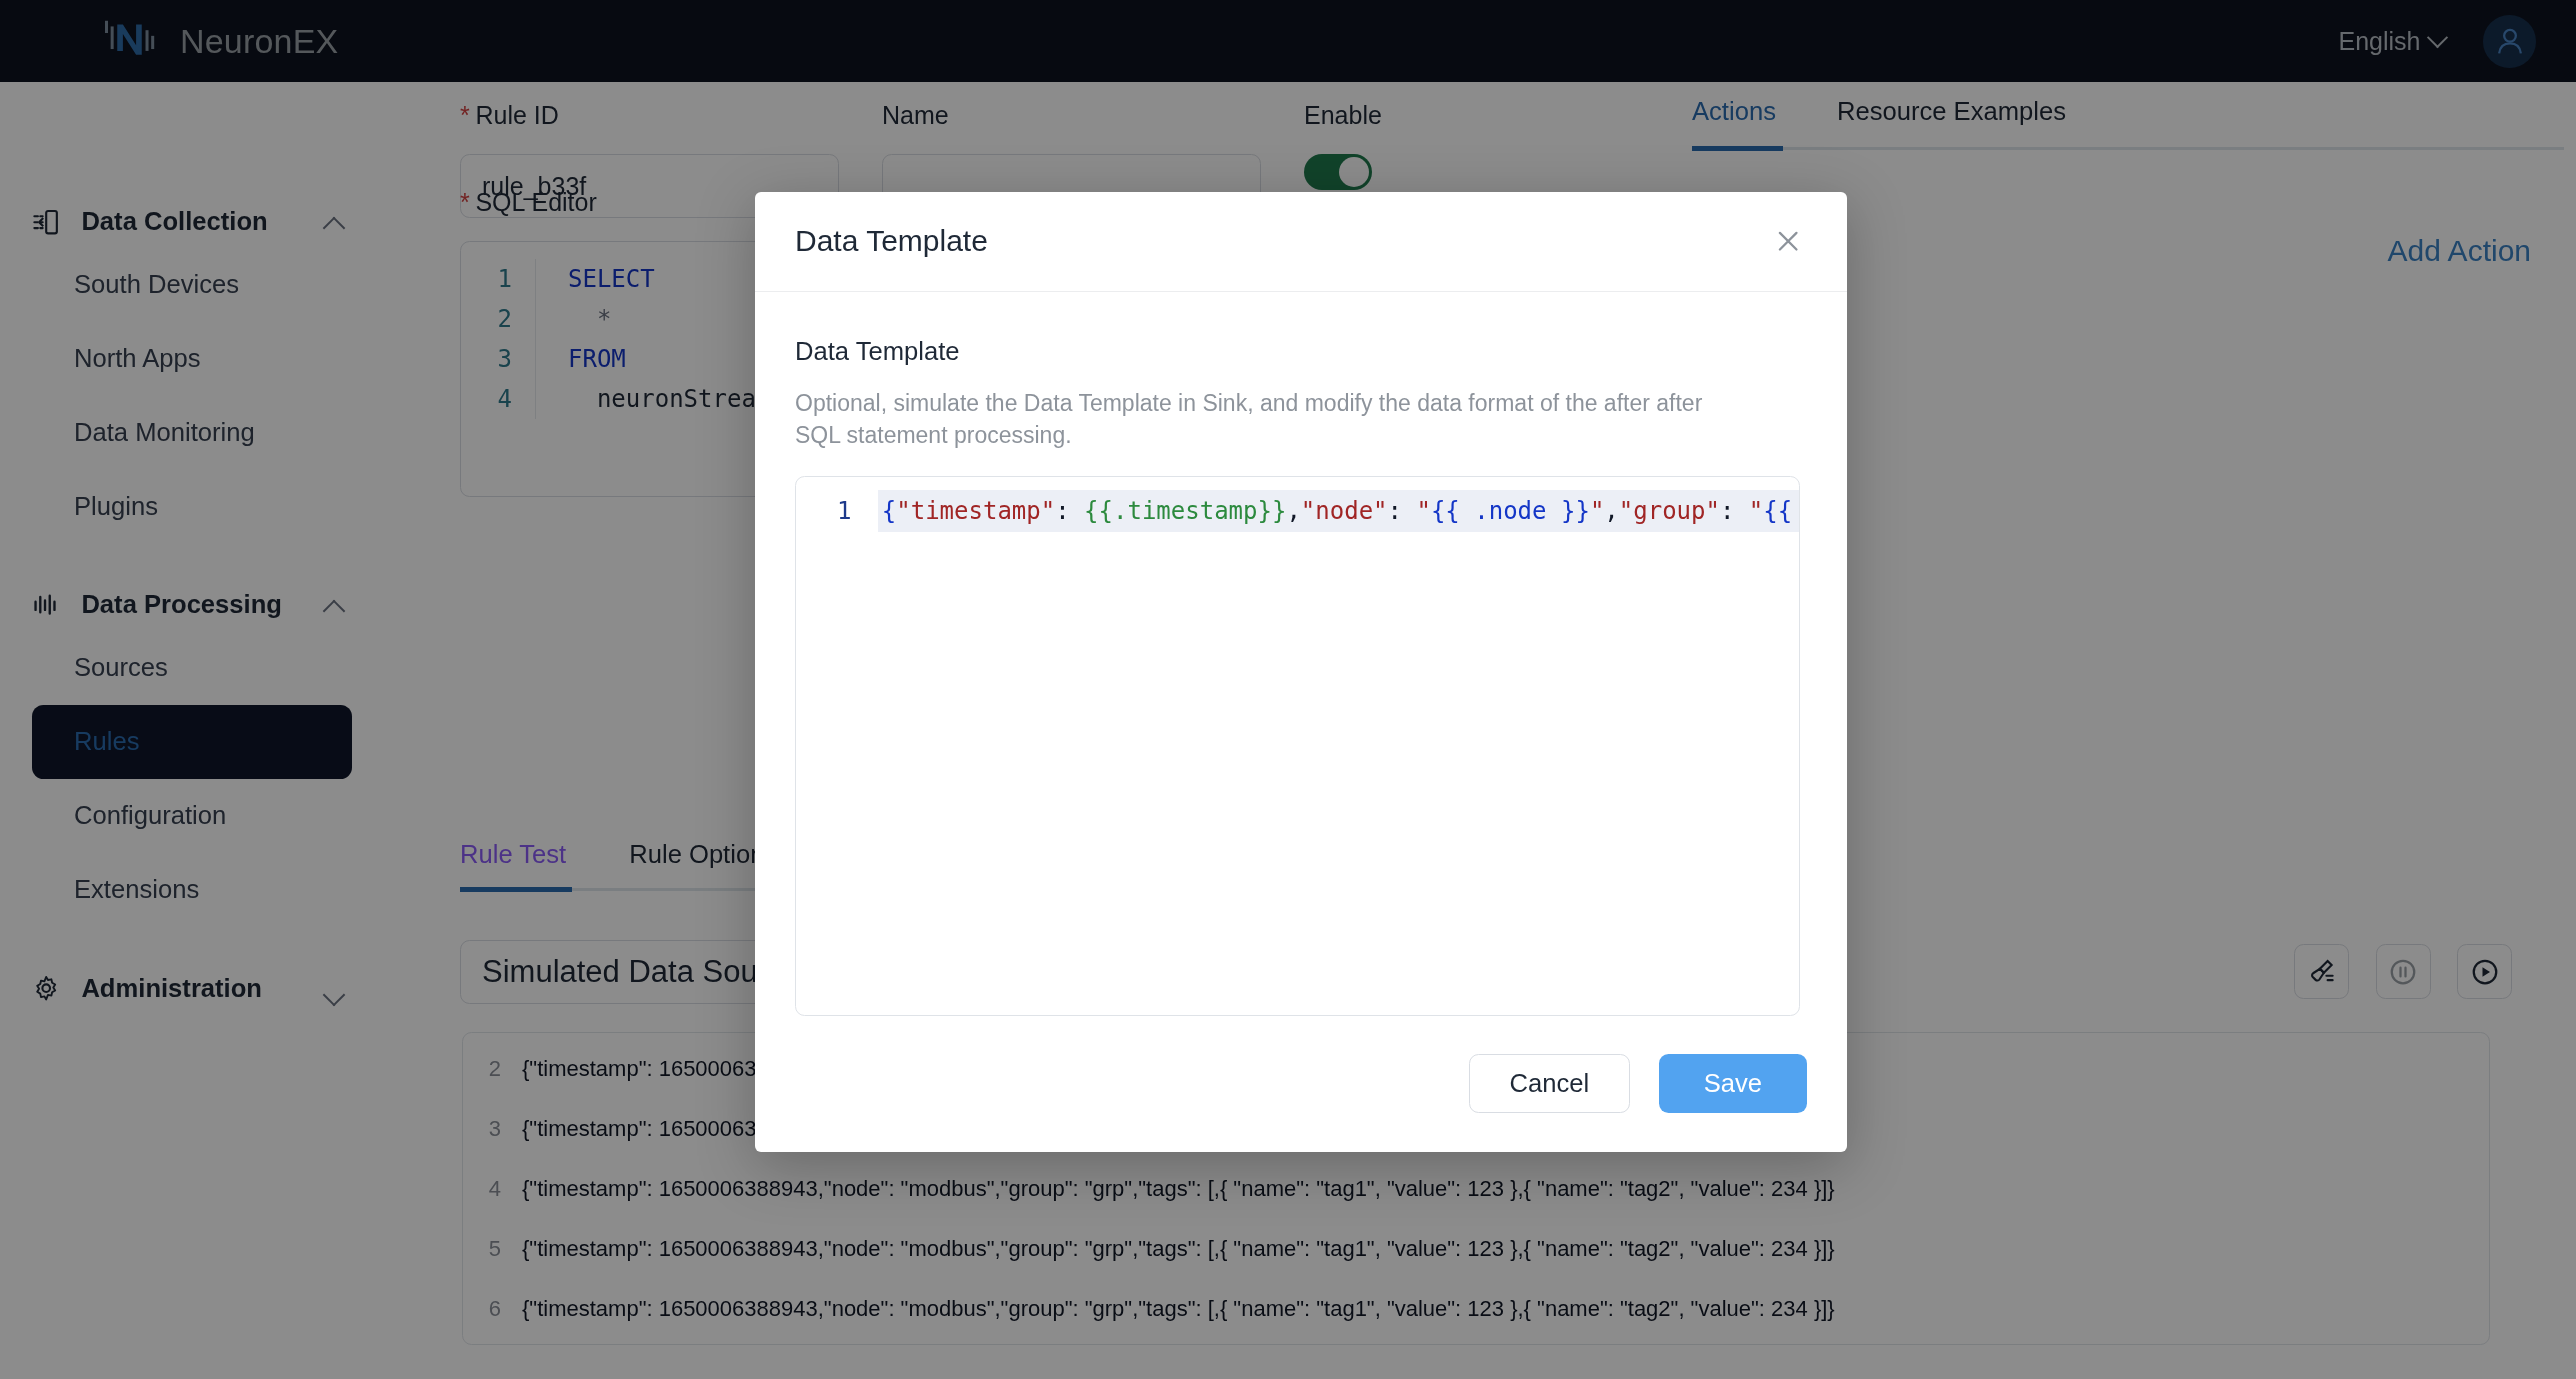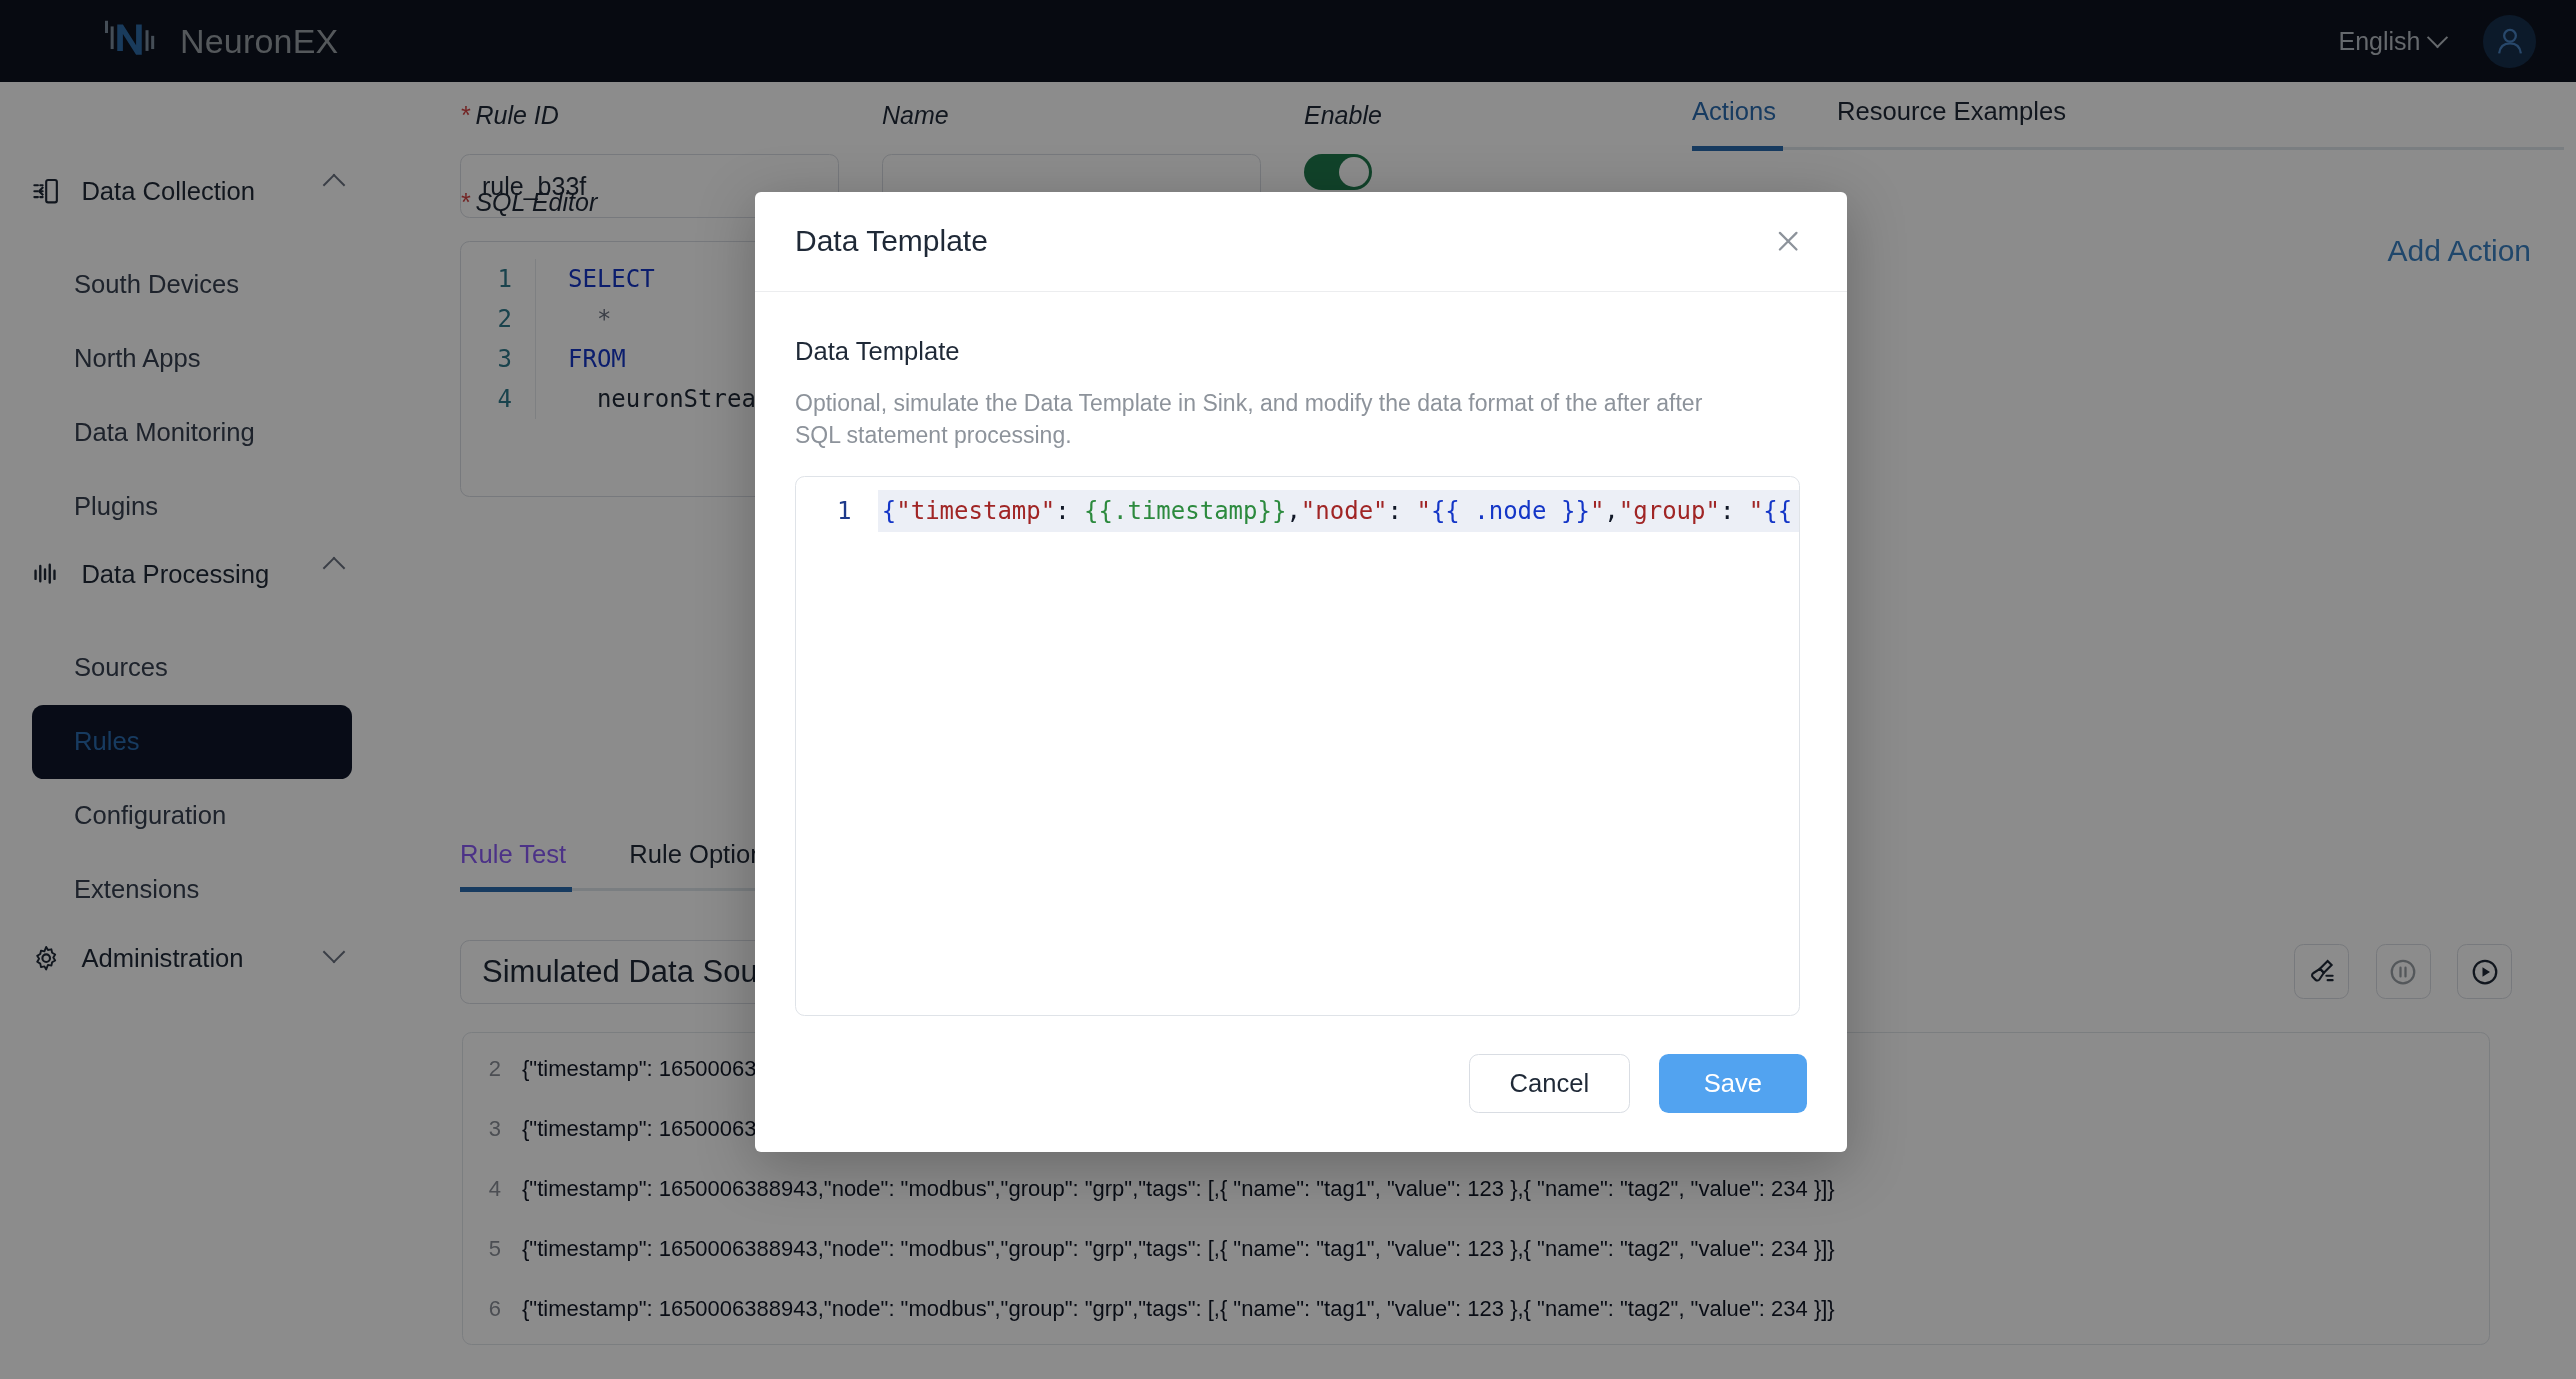--- a/index.html
+++ b/index.html
@@ -30,43 +30,43 @@
     background: #17304d; display: flex; align-items: center; justify-content: center;
   }
 
   
   .sidebar {
     position: absolute; top: 82px; left: 0; width: 384px; height: 1298px;
     background: #ffffff; z-index: 2;
     padding-top: 95px;
   }
   .nav-group {
-    display: flex; align-items: flex-start; gap: 21px;
+    display: flex; align-items: flex-end; gap: 21px;
     height: 59px; padding-left: 32px; margin-bottom: 11.4px;
-    font-size: 25.6px; font-weight: 400; color: #1f2937; cursor: pointer;
+    font-size: 25.6px; font-weight: 700; color: #1f2937; cursor: pointer;
   }
   .nav-group .grp-label { flex: 1; }
   .grp-chev { width: 16px; height: 16px; border-left: 2.8px solid #6b7280; border-top: 2.8px solid #6b7280; transform: rotate(45deg); margin-right: 42px; }
   .nav-item {
     height: 74px; margin: 0 32px 0 32px;
     display: flex; align-items: center; padding-left: 42px;
     font-size: 25.6px; color: #374151; border-radius: 11.4px; cursor: pointer;
   }
   .nav-item.active { background: #0f172a; color: #2b6cb0; }
   .ico { width: 28.4px; height: 28.4px; display: block; flex: none; }
 
   
   .main {
     position: absolute; top: 82px; left: 384px; width: 2192px; height: 1298px;
     background: #ffffff; z-index: 1; overflow: hidden;
   }
 
   .form-row { position: absolute; top: 19px; left: 76px; display: flex; gap: 0; }
   .field { width: 379px; }
-  .flabel { font-size: 25px; color: #1f2937; margin-bottom: 25px; height: 28.4px; font-style: italic; }
+  .flabel { font-size: 25px; color: #1f2937; margin-bottom: 25px; height: 28.4px; }
   .req { color: #d14343; margin-right: 5.7px; }
   .inp {
     width: 379px; height: 64px; border: 1.4px solid #d9dde3; border-radius: 9.5px;
     display: flex; align-items: center; padding: 0 21px; font-size: 25px; color: #1f2937;
     background: #fff;
   }
   .col-name { margin-left: 43px; }
   .col-enable { margin-left: 43px; }
   .toggle {
     width: 68px; height: 36px; border-radius: 18px; background: #1f7a4d;

